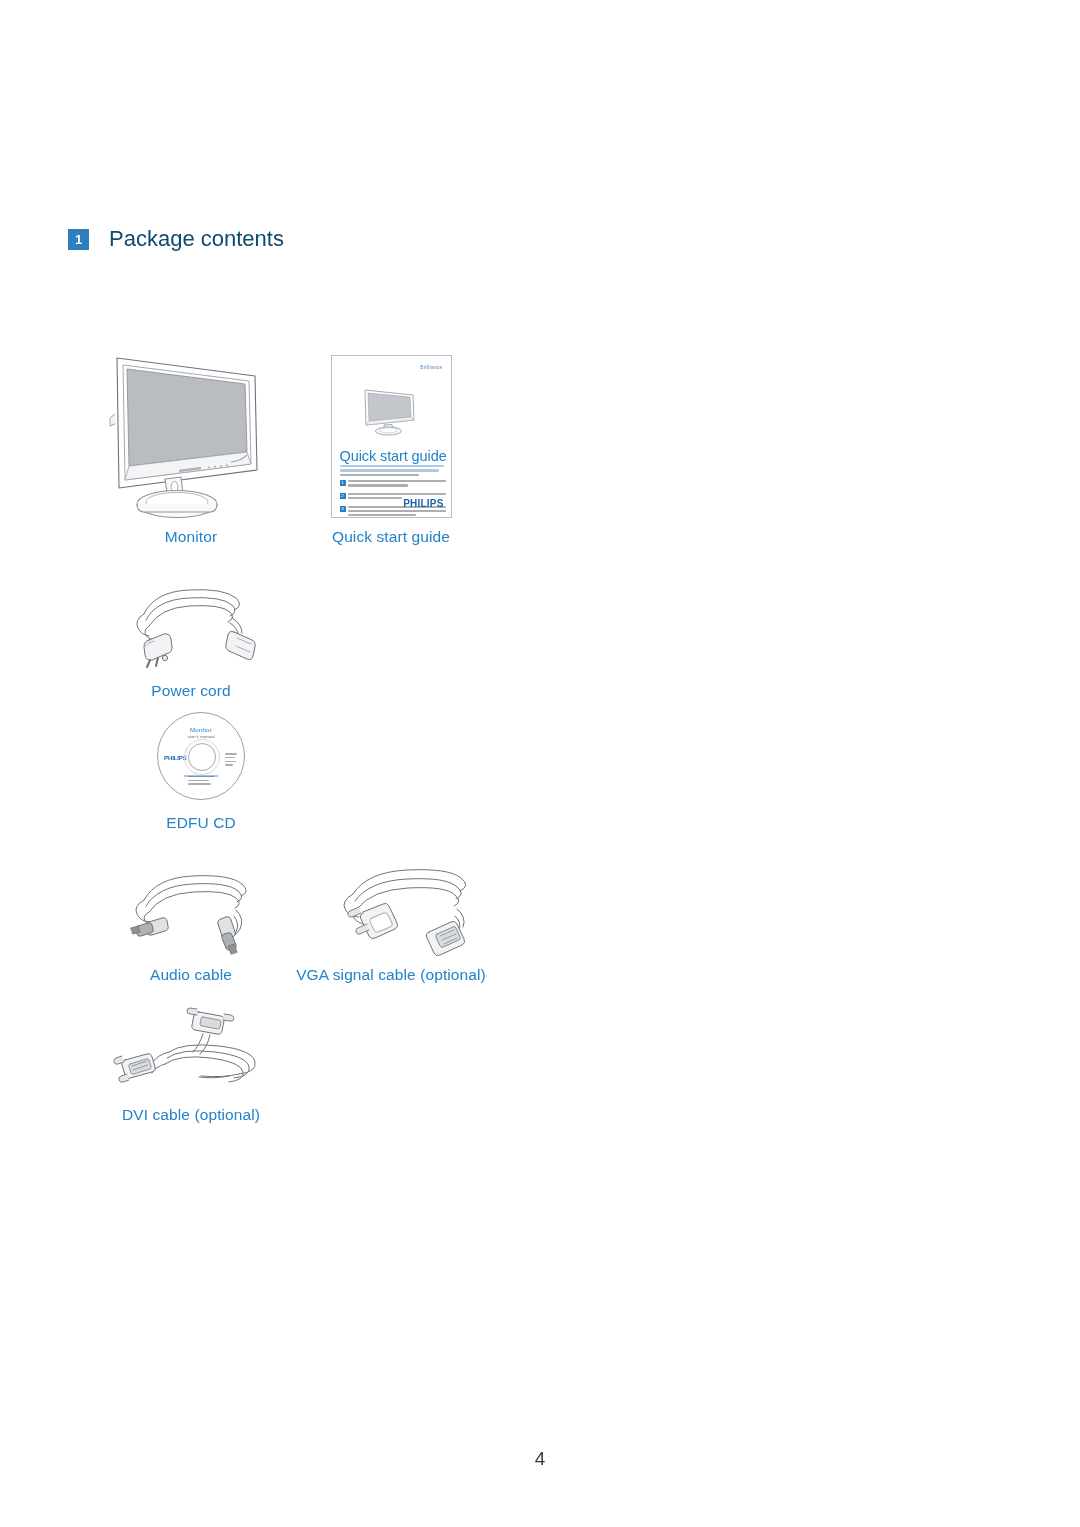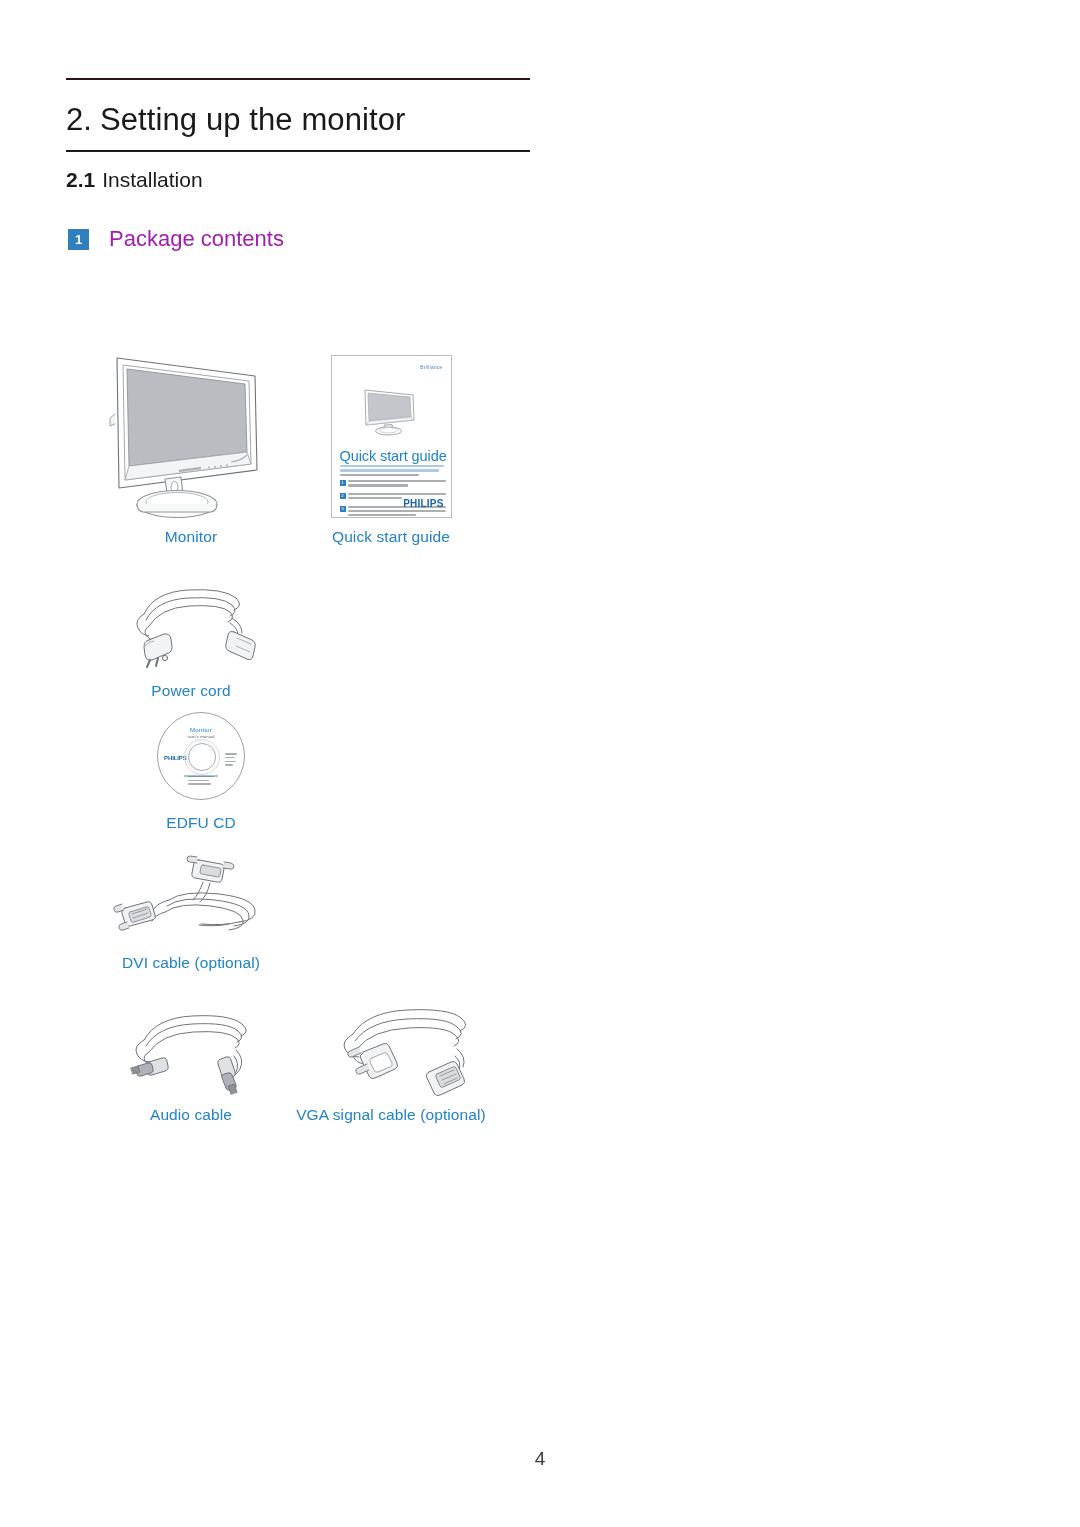--- a/index.html
+++ b/index.html
@@ -83,21 +83,21 @@
     font-size: 13px;
     font-weight: 700;
     display: flex;
     align-items: center;
     justify-content: center;
     line-height: 1;
     flex: 0 0 auto;
   }
   .numbered-heading .nh-label {
     font-size: 22px;
-    color: #a21caf;
+    color: #0c4a6e;
     margin-left: 20px;
     white-space: nowrap;
   }
 
   
   .contents {
     position: absolute;
     left: 96px;
     top: 348px;
     width: 400px;
@@ -332,30 +332,20 @@
     text-align: center;
     font-size: 19px;
     color: #3b3b3b;
   }
 </style>
 </head>
 <body>
 
 <div class="page">
 
-  <div class="header-block">
-    <div class="rule-top"></div>
-    <h1 class="chapter-title">
-      <span class="num">2.</span><span>Setting up the monitor</span>
-    </h1>
-    <div class="rule-mid"></div>
-    <div class="section-line">
-      <span class="sec-num">2.1</span><span>Installation</span>
-    </div>
-  </div>
 
   <div class="numbered-heading">
     <span class="badge">1</span>
     <span class="nh-label">Package contents</span>
   </div>
 
   <div class="contents">
 
     <div class="pkg-row row-1">
 
@@ -506,20 +496,81 @@
               <div class="blur-line dark" style="width:100%;height:1.5px"></div>
               <div class="blur-line dark" style="width:82%;height:1.5px"></div>
               <div class="blur-line dark" style="width:90%;height:1.5px"></div>
             </div>
           </div>
         </div>
         <div class="pkg-label">EDFU CD</div>
       </div>
     </div>
 
+    <div class="pkg-row row-3">
+
+      <div class="pkg-cell cell-audio">
+        <div class="pkg-art">
+          <svg width="155" height="92" viewBox="0 0 155 92" aria-hidden="true">
+            <g fill="none" stroke="#6f7378" stroke-width="1" stroke-linejoin="round" stroke-linecap="round">
+              <path d="M30 40 q12 -22 48 -24 q38 -2 50 8 q9 8 -1 12"></path>
+              <path d="M32 46 q12 -20 46 -22 q36 -2 46 7 q8 7 -1 11"></path>
+              <path d="M35 52 q12 -18 44 -20 q34 -2 43 6 q7 6 -1 10"></path>
+              <path d="M30 40 q-11 6 -7 14 q3 7 12 8"></path>
+              <path d="M35 52 q-7 4 -4 9 q3 5 10 5"></path>
+              <path d="M120 56 q6 8 2 16 q-3 6 -10 9"></path>
+              <path d="M122 50 q9 9 4 19 q-4 7 -12 10"></path>
+
+              <path d="M35 62 l13 -4 q4 -1 5 3 l1 5 q1 4 -3 5 l-13 4 q-4 1 -5 -3 l-1 -5 q-1 -4 3 -5 Z" fill="#dfe1e3" stroke="#6f7378"></path>
+              <path d="M24 66 l10 -3 q3 -1 4 2 l1 4 q1 3 -2 4 l-10 3 q-3 1 -4 -2 l-1 -4 q-1 -3 2 -4 Z" fill="#aeb2b6" stroke="#6f7378"></path>
+              <path d="M17 68 l7 -2 l2 6 l-7 2 Z" fill="#8d9296" stroke="#6f7378" stroke-width="0.8"></path>
+
+              <path d="M108 76 l-4 -12 q-1 -4 3 -5 l5 -2 q4 -1 5 3 l4 12 q1 4 -3 5 l-5 2 q-4 1 -5 -3 Z" fill="#dfe1e3" stroke="#6f7378"></path>
+              <path d="M112 88 l-4 -10 q-1 -3 2 -4 l4 -1 q3 -1 4 2 l4 10 q1 3 -2 4 l-4 1 q-3 1 -4 -2 Z" fill="#aeb2b6" stroke="#6f7378"></path>
+              <path d="M117 94 l-3 -8 l6 -2 l3 8 Z" fill="#8d9296" stroke="#6f7378" stroke-width="0.8"></path>
+            </g>
+          </svg>
+        </div>
+        <div class="pkg-label">Audio cable</div>
+      </div>
+
+      <div class="pkg-cell cell-vga">
+        <div class="pkg-art">
+          <svg width="165" height="92" viewBox="0 0 165 92" aria-hidden="true">
+            <g fill="none" stroke="#6f7378" stroke-width="1" stroke-linejoin="round" stroke-linecap="round">
+
+              <path d="M44 34 q14 -22 54 -24 q42 -2 54 8 q10 8 -1 13"></path>
+              <path d="M46 41 q14 -20 52 -22 q40 -2 50 8 q9 7 -1 12"></path>
+              <path d="M49 48 q14 -18 50 -20 q38 -2 47 7 q8 7 -1 11"></path>
+              <path d="M44 34 q-12 7 -8 15 q4 8 14 8"></path>
+              <path d="M49 48 q-8 5 -4 10 q4 6 12 6"></path>
+
+              <path d="M146 56 q7 6 4 14"></path>
+              <path d="M148 49 q10 8 6 18"></path>
+
+              <path d="M54 52 l20 -8 q4 -2 6 2 l8 17 q2 4 -2 6 l-20 9 q-4 2 -6 -2 l-8 -17 q-2 -4 2 -6 Z" fill="#f1f2f3" stroke="#6f7378"></path>
+              <path d="M63 58 l12 -5 q3 -1 4 2 l4 8 q1 3 -2 4 l-12 5 q-3 1 -4 -2 l-4 -8 q-1 -3 2 -4 Z" fill="#ffffff" stroke="#8d9296" stroke-width="0.8"></path>
+
+              <path d="M50 47 l-9 4 q-3 1 -2 4 q1 3 4 2 l9 -4" fill="#e3e5e6" stroke="#6f7378" stroke-width="0.9"></path>
+              <path d="M58 64 l-9 4 q-3 1 -2 4 q1 3 4 2 l9 -4" fill="#e3e5e6" stroke="#6f7378" stroke-width="0.9"></path>
+
+              <path d="M120 72 l22 -10 q4 -2 6 2 l7 15 q2 4 -2 6 l-22 10 q-4 2 -6 -2 l-7 -15 q-2 -4 2 -6 Z" fill="#f1f2f3" stroke="#6f7378"></path>
+              <path d="M128 74 l16 -7 q2 -1 3 1 l4 9 q1 2 -1 3 l-16 7 q-2 1 -3 -1 l-4 -9 q-1 -2 1 -3 Z" fill="#d9dcde" stroke="#6f7378" stroke-width="0.8"></path>
+              <g stroke="#7b8085" stroke-width="0.7">
+                <path d="M131 76 l14 -6"></path>
+                <path d="M133 80 l14 -6"></path>
+                <path d="M135 84 l13 -6"></path>
+              </g>
+            </g>
+          </svg>
+        </div>
+        <div class="pkg-label">VGA signal cable (optional)</div>
+      </div>
+    </div>
+
     <div class="pkg-row row-4">
       <div class="pkg-cell cell-dvi">
         <div class="pkg-art">
           <svg width="160" height="88" viewBox="0 0 160 88" aria-hidden="true">
             <g fill="none" stroke="#6f7378" stroke-width="1" stroke-linejoin="round" stroke-linecap="round">
 
               <path d="M88 6 l22 4 q4 1 3 5 l-2 10 q-1 4 -5 3 l-22 -4 q-4 -1 -3 -5 l2 -10 q1 -4 5 -3 Z" fill="#f1f2f3" stroke="#6f7378"></path>
               <path d="M92 11 l16 3 q2 0 2 2 l-1 5 q0 2 -2 2 l-16 -3 q-2 0 -2 -2 l1 -5 q0 -2 2 -2 Z" fill="#d9dcde" stroke="#7b8085" stroke-width="0.8"></path>
               <path d="M86 3 l-7 -1 q-3 0 -3 3 q0 3 3 3 l7 1" fill="#e3e5e6" stroke="#6f7378" stroke-width="0.9"></path>
               <path d="M113 8 l7 1 q3 1 3 4 q-1 3 -4 2 l-7 -1" fill="#e3e5e6" stroke="#6f7378" stroke-width="0.9"></path>
@@ -545,78 +596,17 @@
               </g>
               <path d="M11 50 l-6 2 q-3 1 -2 4 q1 3 4 2 l6 -2" fill="#e3e5e6" stroke="#6f7378" stroke-width="0.9"></path>
               <path d="M16 68 l-6 2 q-3 1 -2 4 q1 3 4 2 l6 -2" fill="#e3e5e6" stroke="#6f7378" stroke-width="0.9"></path>
             </g>
           </svg>
         </div>
         <div class="pkg-label">DVI cable (optional)</div>
       </div>
     </div>
 
-    <div class="pkg-row row-3">
-
-      <div class="pkg-cell cell-audio">
-        <div class="pkg-art">
-          <svg width="155" height="92" viewBox="0 0 155 92" aria-hidden="true">
-            <g fill="none" stroke="#6f7378" stroke-width="1" stroke-linejoin="round" stroke-linecap="round">
-              <path d="M30 40 q12 -22 48 -24 q38 -2 50 8 q9 8 -1 12"></path>
-              <path d="M32 46 q12 -20 46 -22 q36 -2 46 7 q8 7 -1 11"></path>
-              <path d="M35 52 q12 -18 44 -20 q34 -2 43 6 q7 6 -1 10"></path>
-              <path d="M30 40 q-11 6 -7 14 q3 7 12 8"></path>
-              <path d="M35 52 q-7 4 -4 9 q3 5 10 5"></path>
-              <path d="M120 56 q6 8 2 16 q-3 6 -10 9"></path>
-              <path d="M122 50 q9 9 4 19 q-4 7 -12 10"></path>
-
-              <path d="M35 62 l13 -4 q4 -1 5 3 l1 5 q1 4 -3 5 l-13 4 q-4 1 -5 -3 l-1 -5 q-1 -4 3 -5 Z" fill="#dfe1e3" stroke="#6f7378"></path>
-              <path d="M24 66 l10 -3 q3 -1 4 2 l1 4 q1 3 -2 4 l-10 3 q-3 1 -4 -2 l-1 -4 q-1 -3 2 -4 Z" fill="#aeb2b6" stroke="#6f7378"></path>
-              <path d="M17 68 l7 -2 l2 6 l-7 2 Z" fill="#8d9296" stroke="#6f7378" stroke-width="0.8"></path>
-
-              <path d="M108 76 l-4 -12 q-1 -4 3 -5 l5 -2 q4 -1 5 3 l4 12 q1 4 -3 5 l-5 2 q-4 1 -5 -3 Z" fill="#dfe1e3" stroke="#6f7378"></path>
-              <path d="M112 88 l-4 -10 q-1 -3 2 -4 l4 -1 q3 -1 4 2 l4 10 q1 3 -2 4 l-4 1 q-3 1 -4 -2 Z" fill="#aeb2b6" stroke="#6f7378"></path>
-              <path d="M117 94 l-3 -8 l6 -2 l3 8 Z" fill="#8d9296" stroke="#6f7378" stroke-width="0.8"></path>
-            </g>
-          </svg>
-        </div>
-        <div class="pkg-label">Audio cable</div>
-      </div>
-
-      <div class="pkg-cell cell-vga">
-        <div class="pkg-art">
-          <svg width="165" height="92" viewBox="0 0 165 92" aria-hidden="true">
-            <g fill="none" stroke="#6f7378" stroke-width="1" stroke-linejoin="round" stroke-linecap="round">
-
-              <path d="M44 34 q14 -22 54 -24 q42 -2 54 8 q10 8 -1 13"></path>
-              <path d="M46 41 q14 -20 52 -22 q40 -2 50 8 q9 7 -1 12"></path>
-              <path d="M49 48 q14 -18 50 -20 q38 -2 47 7 q8 7 -1 11"></path>
-              <path d="M44 34 q-12 7 -8 15 q4 8 14 8"></path>
-              <path d="M49 48 q-8 5 -4 10 q4 6 12 6"></path>
-
-              <path d="M146 56 q7 6 4 14"></path>
-              <path d="M148 49 q10 8 6 18"></path>
-
-              <path d="M54 52 l20 -8 q4 -2 6 2 l8 17 q2 4 -2 6 l-20 9 q-4 2 -6 -2 l-8 -17 q-2 -4 2 -6 Z" fill="#f1f2f3" stroke="#6f7378"></path>
-              <path d="M63 58 l12 -5 q3 -1 4 2 l4 8 q1 3 -2 4 l-12 5 q-3 1 -4 -2 l-4 -8 q-1 -3 2 -4 Z" fill="#ffffff" stroke="#8d9296" stroke-width="0.8"></path>
-
-              <path d="M50 47 l-9 4 q-3 1 -2 4 q1 3 4 2 l9 -4" fill="#e3e5e6" stroke="#6f7378" stroke-width="0.9"></path>
-              <path d="M58 64 l-9 4 q-3 1 -2 4 q1 3 4 2 l9 -4" fill="#e3e5e6" stroke="#6f7378" stroke-width="0.9"></path>
-
-              <path d="M120 72 l22 -10 q4 -2 6 2 l7 15 q2 4 -2 6 l-22 10 q-4 2 -6 -2 l-7 -15 q-2 -4 2 -6 Z" fill="#f1f2f3" stroke="#6f7378"></path>
-              <path d="M128 74 l16 -7 q2 -1 3 1 l4 9 q1 2 -1 3 l-16 7 q-2 1 -3 -1 l-4 -9 q-1 -2 1 -3 Z" fill="#d9dcde" stroke="#6f7378" stroke-width="0.8"></path>
-              <g stroke="#7b8085" stroke-width="0.7">
-                <path d="M131 76 l14 -6"></path>
-                <path d="M133 80 l14 -6"></path>
-                <path d="M135 84 l13 -6"></path>
-              </g>
-            </g>
-          </svg>
-        </div>
-        <div class="pkg-label">VGA signal cable (optional)</div>
-      </div>
-    </div>
-
   </div>
 
   <div class="page-number">4</div>
 
 </div>
 
 </body></html>

